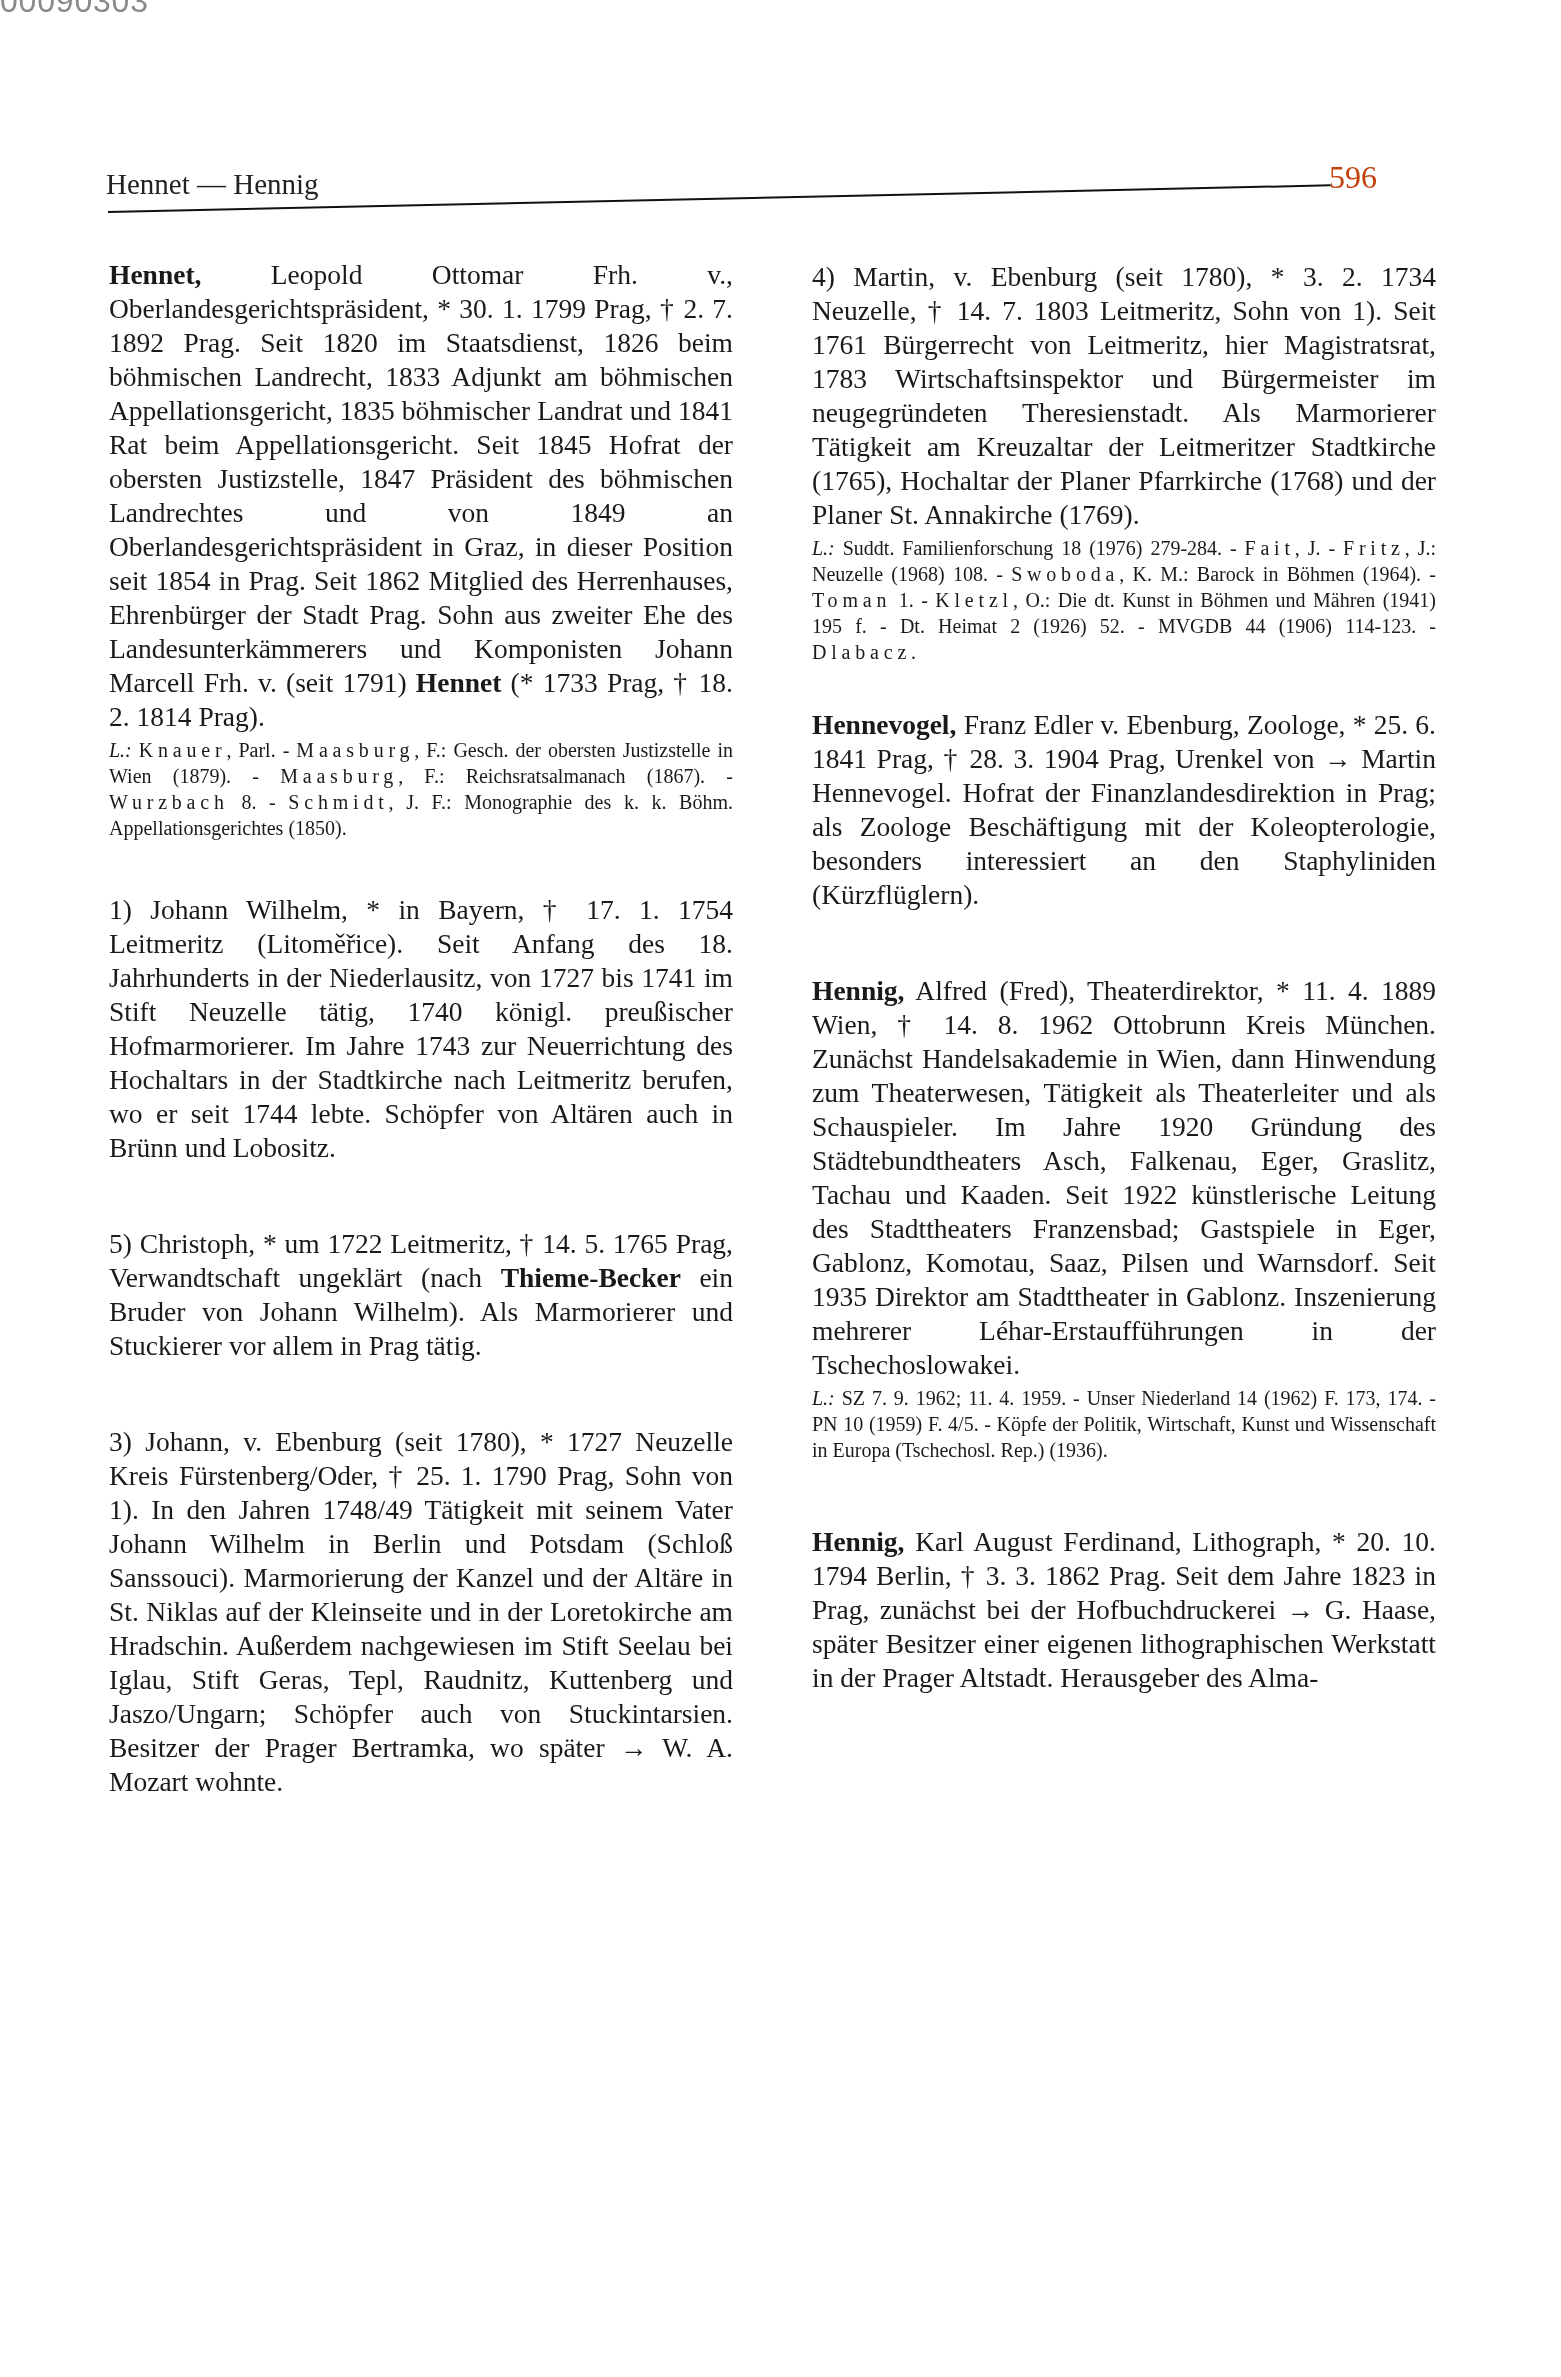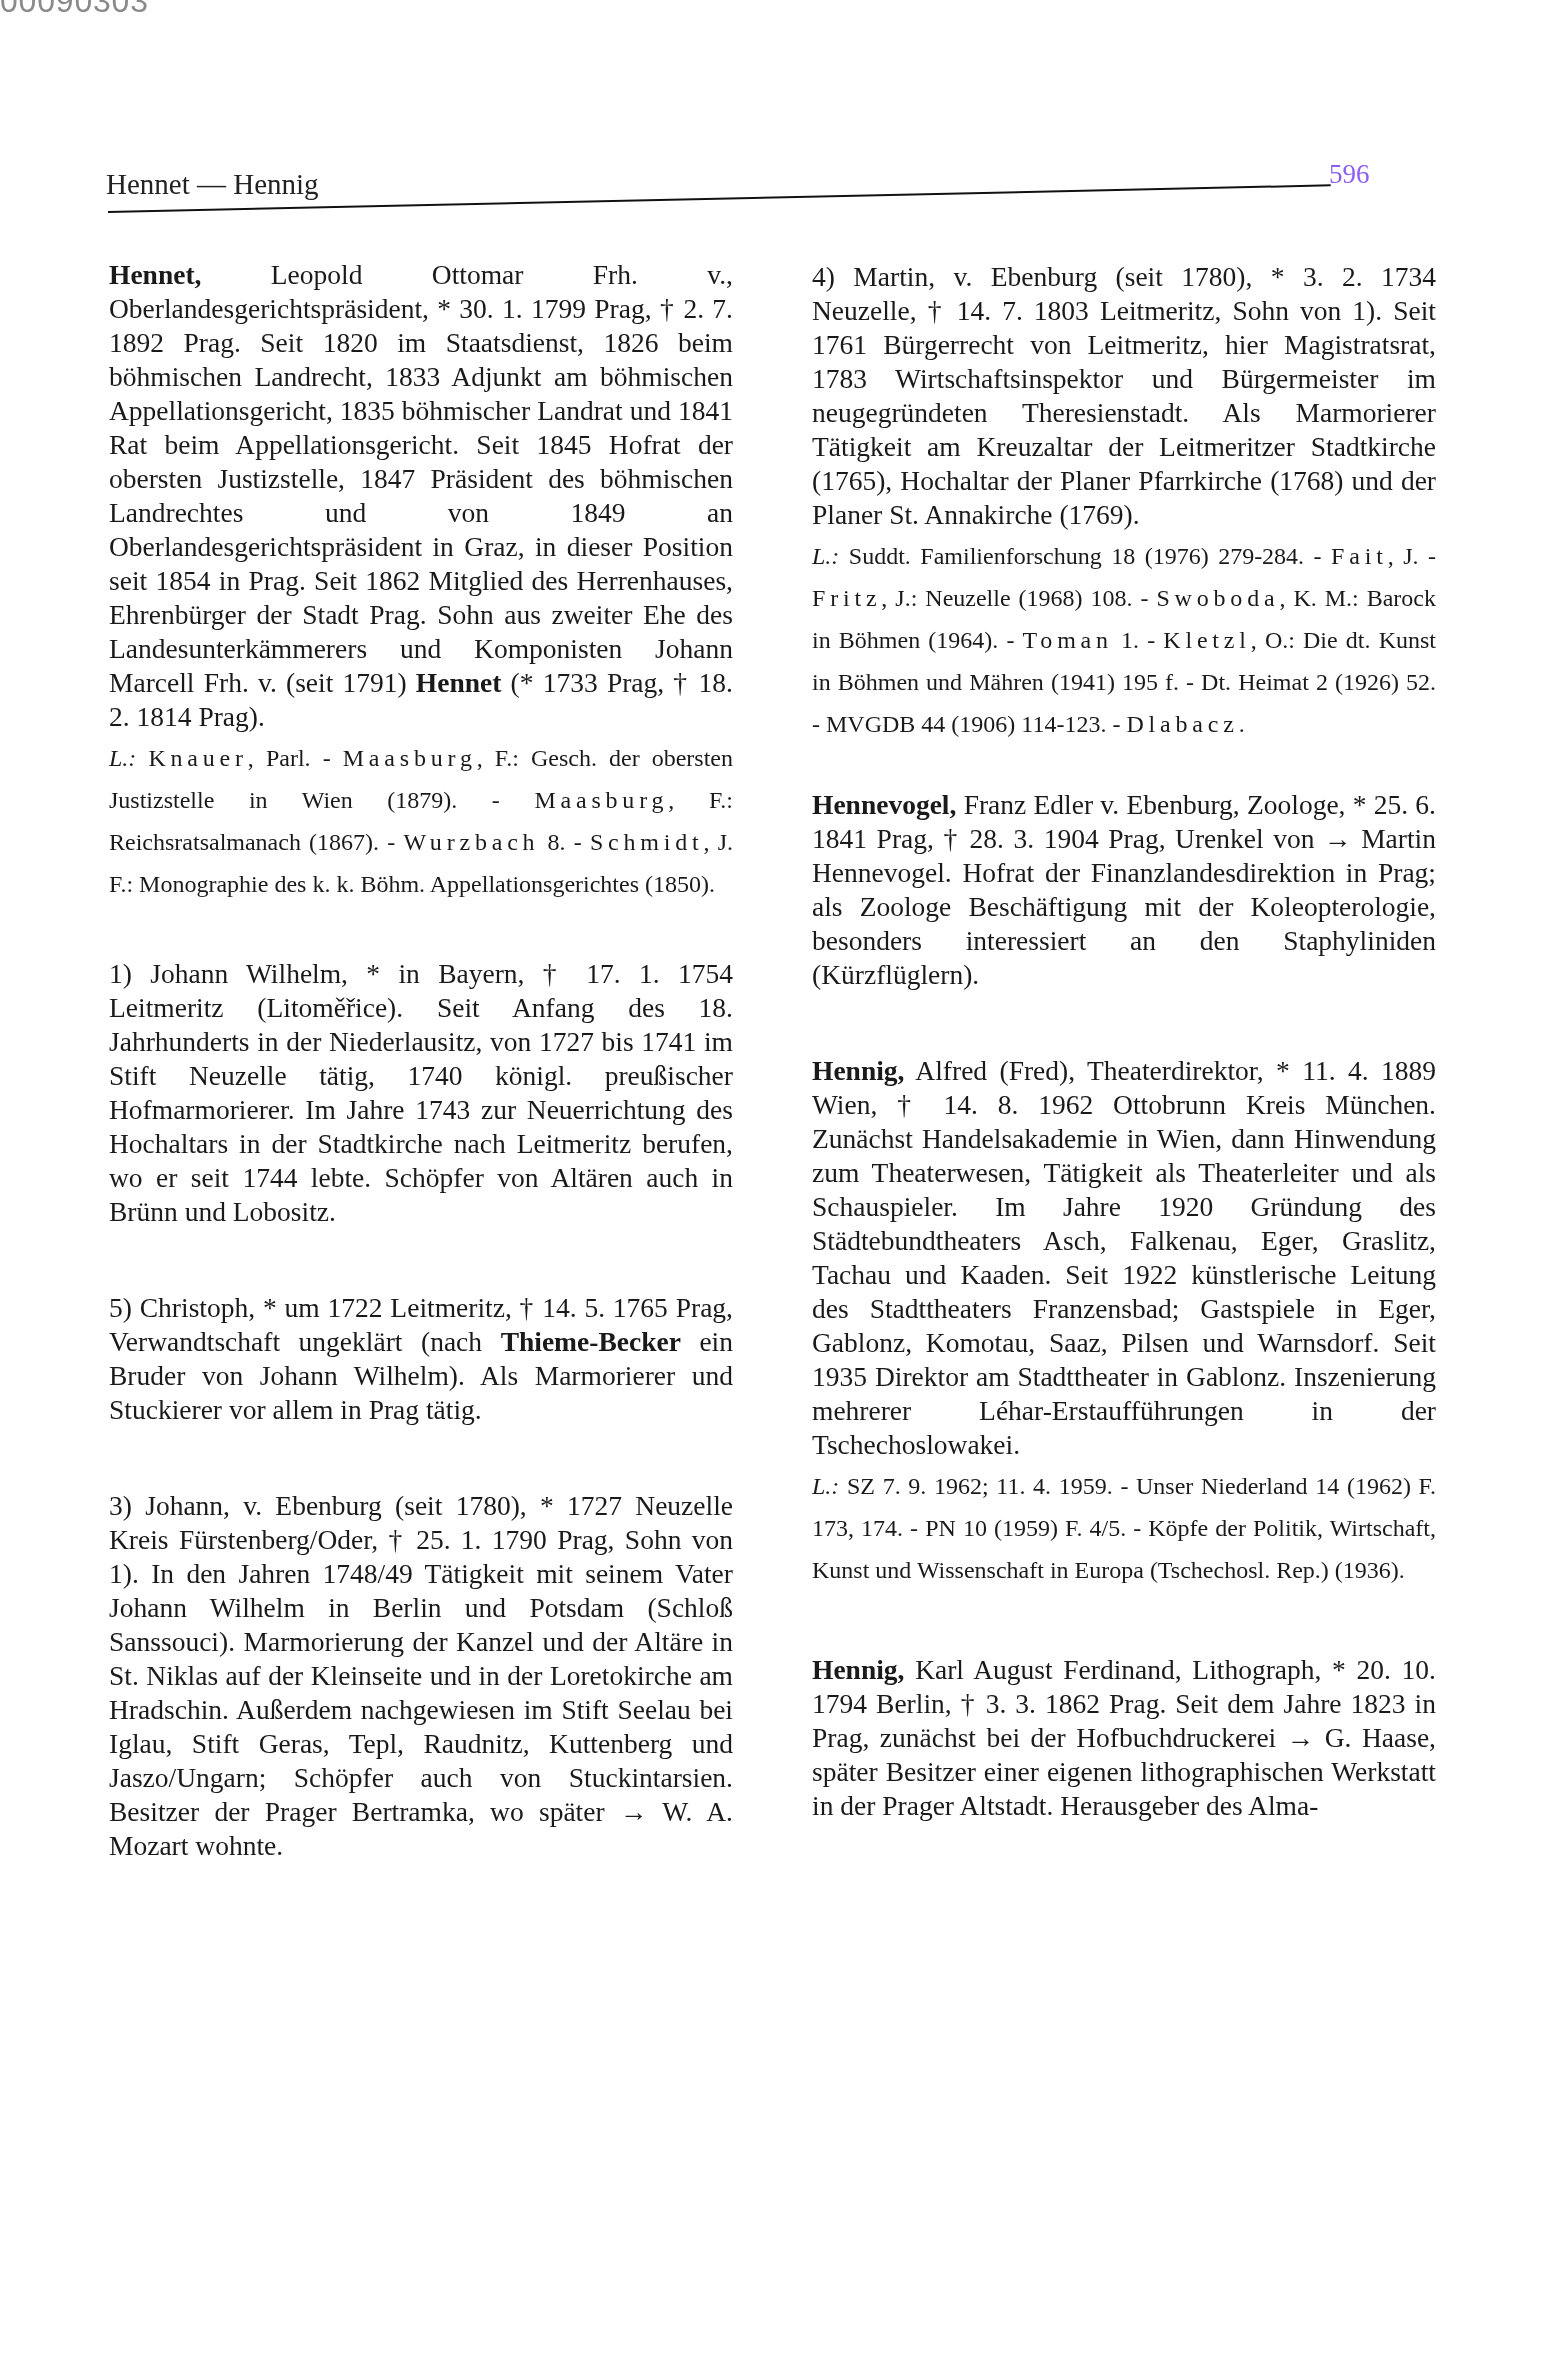--- a/index.html
+++ b/index.html
@@ -10,38 +10,38 @@
   .scan-id {
     position: absolute; left: 0; top: -17.5px; font-family: "Liberation Sans", sans-serif;
     font-size: 32px; color: #8a8a8a; letter-spacing: 0.8px;
   }
   .running-head {
     position: absolute; left: 106px; top: 168px; font-family: "Liberation Serif", serif;
     font-size: 29px; color: #222;
   }
   .page-number {
     position: absolute; left: 1329px; top: 159px; font-family: "Liberation Serif", serif;
-    font-size: 27px; color: #8b5cf6;
+    font-size: 32px; color: #c2410c;
   }
   .head-rule {
     position: absolute; left: 108px; top: 211px; width: 1223px; height: 2.4px; background: #111;
     transform: rotate(-1.25deg); transform-origin: left center;
   }
   .column {
     position: absolute; top: 255px; width: 630px;
     font-family: "Liberation Serif", serif; font-size: 27.5px; line-height: 34px;
     text-align: justify; hyphens: manual;
   }
   .col-left { left: 106px; }
   .col-right { left: 809px; top: 257px; }
   .entry { margin: 0 0 0 0; }
   .entry p { margin: 3px; }
   .headword { font-weight: bold; }
   .lit {
-    font-size: 24px; line-height: 42px; margin-top: 19px;
+    font-size: 20px; line-height: 26px; margin-top: 19px;
   }
   .lit .lit-label { font-style: italic; }
   .spaced { letter-spacing: 4.8px; }
   .gap-s { height: 37px; }
   .gap-m { height: 46px; }
   .gap-l { height: 56px; }
   .bold-ref { font-weight: bold; }
 </style>
 </head>
 <body>

